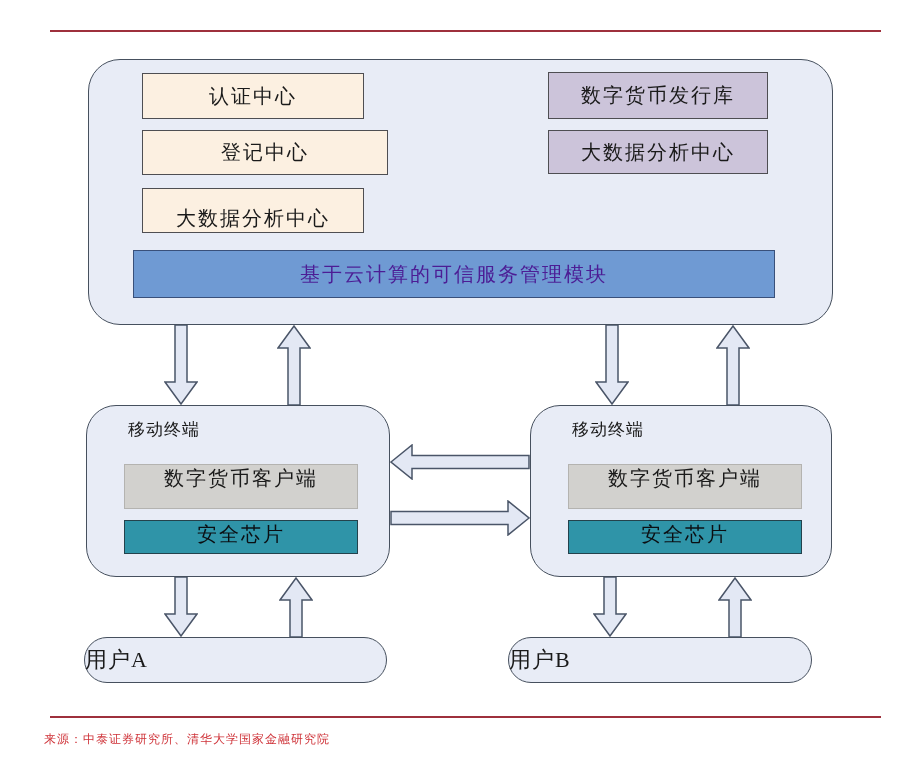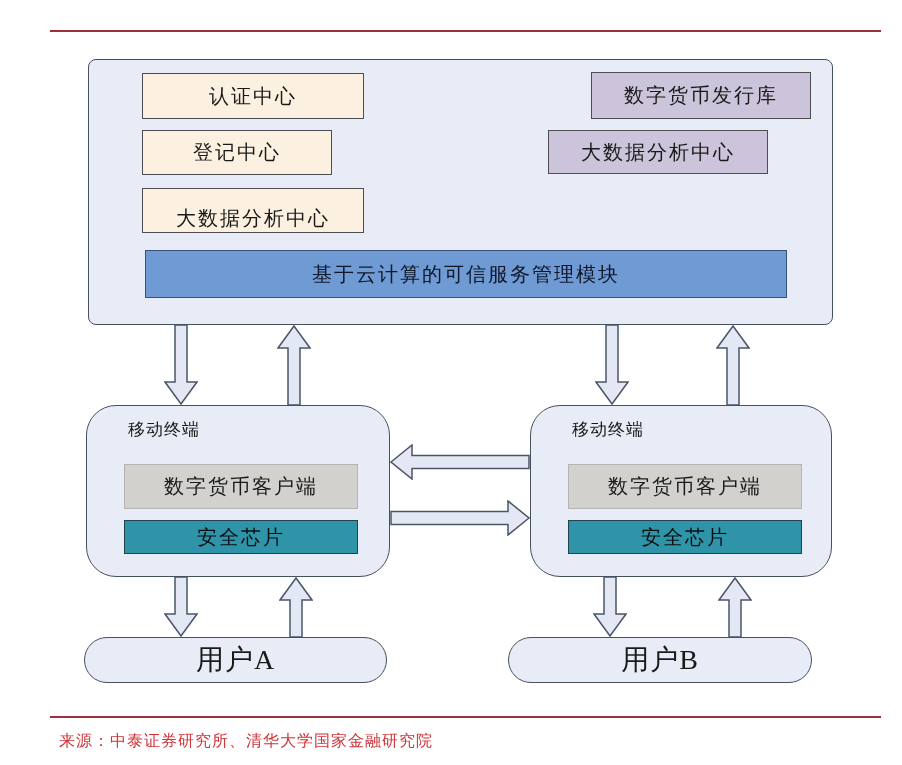--- a/index.html
+++ b/index.html
@@ -7,71 +7,71 @@
     position:relative;width:902px;height:765px;background:#ffffff;overflow:hidden;
     font-family:"Liberation Serif","DejaVu Serif",serif;color:#1a1a1a;
   }
   .rule{position:absolute;left:50px;width:831px;height:0;border-top:2px solid var(--rule-red);}
   .rule-top{top:30px;}
   .rule-bottom{top:716px;}
 
   .container{
     position:absolute;left:88px;top:59px;width:745px;height:266px;
     background:var(--container-fill);border:1.6px solid var(--container-border);
-    border-radius:8px;box-sizing:border-box;
+    border-radius:32px;box-sizing:border-box;
   }
   .node{
     position:absolute;box-sizing:border-box;display:flex;align-items:center;justify-content:center;
     font-size:20px;letter-spacing:2px;border:1.4px solid #4e4e52;
   }
   .cream{background:var(--cream-fill);}
   .purple{background:var(--purple-fill);}
   .cream1{left:53px;top:13px;width:222px;height:46px;}
-  .cream2{left:53px;top:70px;width:190px;height:45px;}
+  .cream2{left:53px;top:70px;width:246px;height:45px;}
   .cream3{left:53px;top:128px;width:222px;height:45px;align-items:flex-end;}
-  .purple1{left:459px;top:12px;width:220px;height:47px;margin-left:43px;}
+  .purple1{left:459px;top:12px;width:220px;height:47px;}
   .purple2{left:459px;top:70px;width:220px;height:44px;}
   .bluebar{
-    left:56px;top:190px;width:642px;height:48px;background:var(--blue-fill);
-    border:1.6px solid #39507a;color:#0f172a;
+    left:44px;top:190px;width:642px;height:48px;background:var(--blue-fill);
+    border:1.6px solid #39507a;color:#4c1d95;
   }
 
   .terminal{
     position:absolute;top:405px;width:304px;height:172px;
     background:var(--container-fill);border:1.6px solid var(--container-border);
     border-radius:30px;box-sizing:border-box;padding-left:37px;
   }
   .terminal-a{left:86px;}
   .terminal-b{left:530px;width:302px;}
   .terminal-label{
     position:absolute;left:41px;top:12px;font-size:17px;letter-spacing:1px;
     font-family:"Liberation Serif","DejaVu Serif",serif;
   }
   .inner{
     position:absolute;left:37px;width:234px;box-sizing:border-box;
-    display:flex;align-items:center;justify-content:center;font-size:20px;letter-spacing:2px;
+    display:flex;justify-content:center;font-size:20px;letter-spacing:2px;
   }
   .client{top:58px;height:45px;background:var(--gray-fill);border:1px solid #b4b3b0;}
   .chip{top:114px;height:34px;background:var(--teal-fill);border:1.6px solid #24424c;color:#0b0e12;}
 
   .userpill{
     position:absolute;top:637px;height:46px;box-sizing:border-box;
     background:var(--container-fill);border:1.5px solid var(--container-border);
-    border-radius:23px;display:flex;align-items:center;justify-content:center;
-    font-size:28px;letter-spacing:1px;
+    border-radius:23px;display:flex;align-items:center;justify-content:flex-start;
+    font-size:22px;letter-spacing:1px;
   }
   .user-a{left:84px;width:303px;}
   .user-b{left:508px;width:304px;}
 
   .arrow{position:absolute;}
   .arrow svg{display:block;}
   .arrow polygon{fill:var(--arrow-fill);stroke:var(--arrow-stroke);stroke-width:1.5;stroke-linejoin:miter;}
 
   .source{
-    position:absolute;left:59px;top:731px;font-size:16px;letter-spacing:1px;
+    position:absolute;left:44px;top:731px;font-size:12px;letter-spacing:1px;
     color:var(--source-red);font-family:Liberation Serif, serif;
   }
 </style>
 </head>
 <body>
 
 <div id="canvas">
 
   <div class="rule rule-top"></div>
 

